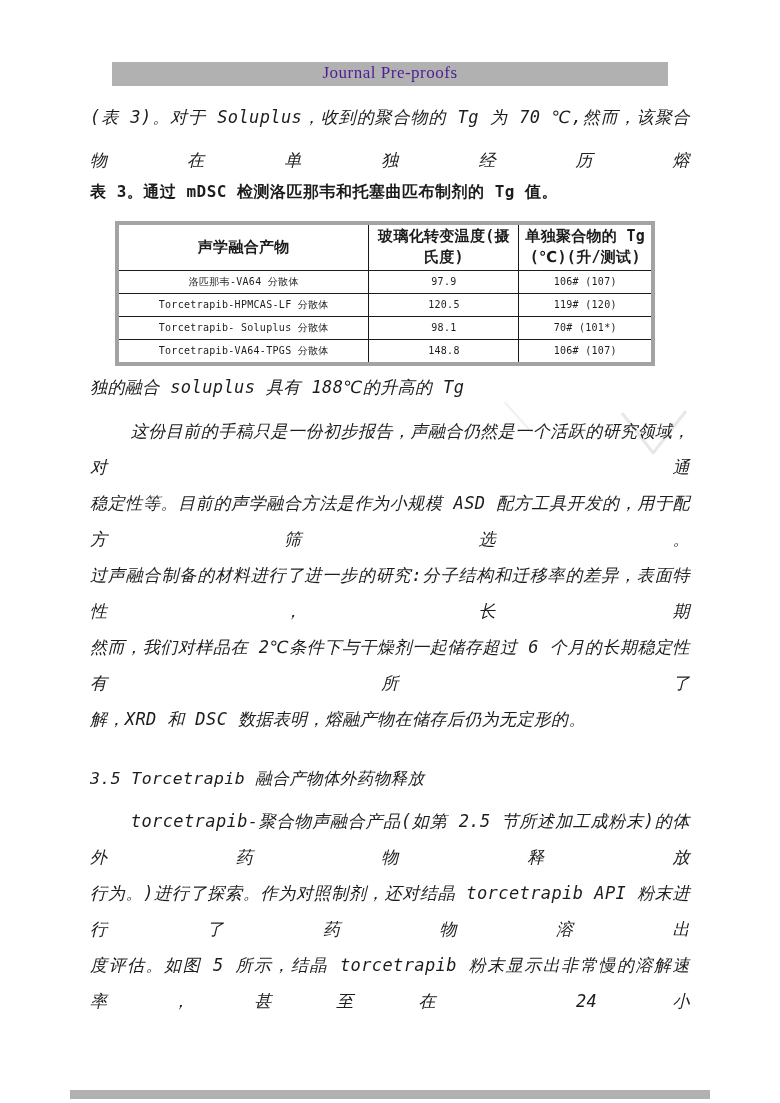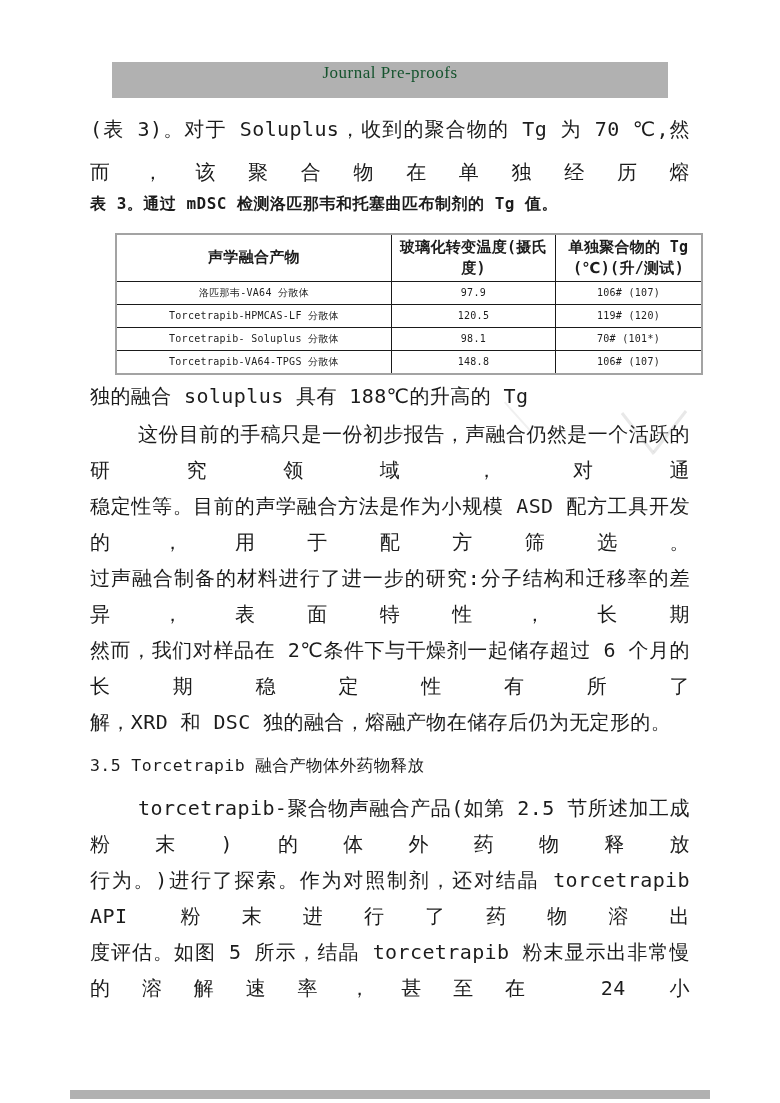--- a/index.html
+++ b/index.html
@@ -9,53 +9,54 @@
     width: 780px;
     height: 1103px;
     margin: 0 auto;
     background: #ffffff;
     overflow: hidden;
     font-family: "DejaVu Sans Mono", "DejaVu Sans", sans-serif;
     color: #1c1c1c;
   }
   .banner {
     margin: 62px 112px 0;
-    height: 36px;
+    height: 24px;
     background: #b1b1b1;
     text-align: center;
     line-height: 22px;
     font-family: "Liberation Serif", serif;
     font-size: 17px;
-    color: #14532d;
+    color: #4c1d95;
     letter-spacing: 0.5px;
   }
   .content { margin: 0 90px; }
   .line {
-    font-size: 20px;
+    font-size: 17px;
     line-height: 36px;
     letter-spacing: 0.4px;
     text-align: left;
+    font-style: italic;
   }
   
   .jl { text-align: justify; text-align-last: justify; }
   .ind { text-indent: 2.4em; }
   .p1 { margin-top: 10px; }
   .p1 .line { line-height: 43px; }
   .caption {
     font-size: 16px;
     font-weight: bold;
     line-height: 20px;
     letter-spacing: 0.5px;
   }
   table.tg {
     border-collapse: collapse;
     table-layout: fixed;
-    width: 588px;
+    width: 540px;
     margin: 19px 0 0 25px;
-    border: 2px solid #a3a3a3;
+    border: 4px solid #a3a3a3;
   }
   table.tg col.c1 { width: 47%; }
   table.tg col.c2 { width: 28%; }
   table.tg col.c3 { width: 25%; }
   table.tg th, table.tg td {
     border: 1px solid #1a1a1a;
     text-align: center;
     vertical-align: middle;
     padding: 1px 2px;
     overflow: hidden;
@@ -68,24 +69,25 @@
     letter-spacing: 0.3px;
   }
   table.tg td {
     font-size: 10px;
     height: 22px;
     line-height: 20px;
     letter-spacing: 0.3px;
   }
   .footnote { margin-top: 2px; }
   .footnote .line { line-height: 38px; }
-  .para2 { margin-top: 1px; }
+  .para2 { margin-top: 7px; }
   .section-heading {
-    margin-top: 8px;
+    margin-top: 24px;
     font-size: 16.5px;
+    font-style: italic;
     line-height: 36px;
     letter-spacing: 0.4px;
   }
   .para3 { margin-top: 6px; }
   .footer-bar {
     position: absolute;
     left: 70px;
     right: 70px;
     bottom: 4px;
     height: 9px;
@@ -153,21 +155,21 @@
 
     <div class="footnote">
       <div class="line">独的融合 soluplus 具有 188℃的升高的 Tg</div>
     </div>
 
     <div class="para para2">
       <div class="line jl ind">这份目前的手稿只是一份初步报告，声融合仍然是一个活跃的研究领域，对通</div>
       <div class="line jl">稳定性等。目前的声学融合方法是作为小规模 ASD 配方工具开发的，用于配方筛选。</div>
       <div class="line jl">过声融合制备的材料进行了进一步的研究:分子结构和迁移率的差异，表面特性，长期</div>
       <div class="line jl">然而，我们对样品在 2℃条件下与干燥剂一起储存超过 6 个月的长期稳定性有所了</div>
-      <div class="line">解，XRD 和 DSC 独的融合，熔融产物在储存后仍为无定形的。</div>
+      <div class="line">解，XRD 和 DSC 数据表明，熔融产物在储存后仍为无定形的。</div>
     </div>
 
     <div class="section-heading">3.5 Torcetrapib 融合产物体外药物释放</div>
 
     <div class="para para3">
       <div class="line jl ind">torcetrapib-聚合物声融合产品(如第 2.5 节所述加工成粉末)的体外药物释放</div>
       <div class="line jl">行为。)进行了探索。作为对照制剂，还对结晶 torcetrapib API 粉末进行了药物溶出</div>
       <div class="line jl">度评估。如图 5 所示，结晶 torcetrapib 粉末显示出非常慢的溶解速率，甚至在 24 小</div>
 
     </div>

